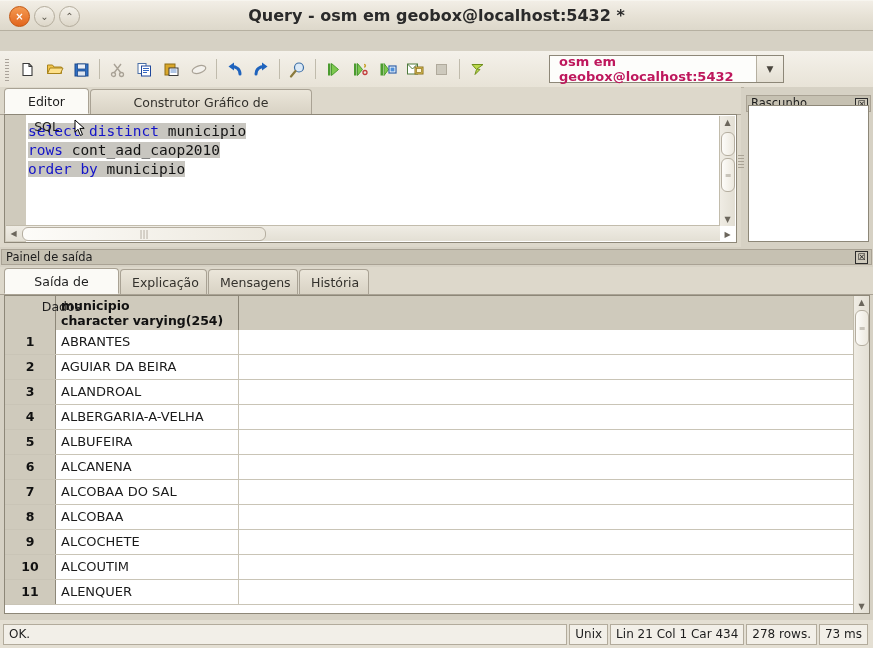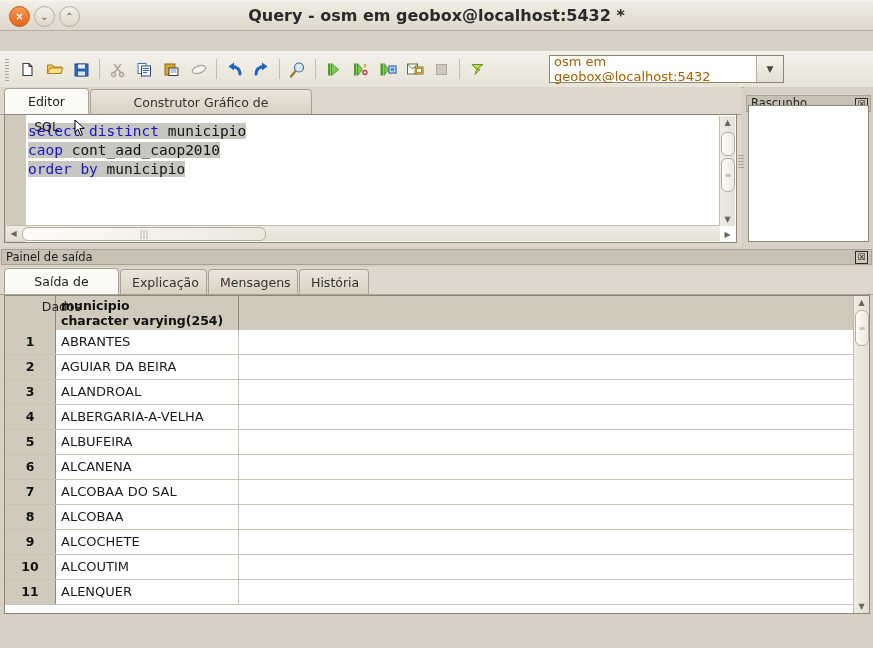--- a/index.html
+++ b/index.html
@@ -266,35 +266,35 @@
 
     <div class="tbtn">
       <svg width="18" height="17" viewBox="0 0 18 17">
           <path d="M3 3.5h11l-6 4.5 3 .5-5 5 1.5-5z" fill="#bcd94d" stroke="#6f8f1c" stroke-width="1"></path>
         </svg>
     </div>
 
     <div style="flex:1"></div>
     <div style="position:absolute;left:549px;top:4px;width:235px;height:28px;
          border:1px solid #8d8778;background:#fdfdfb;box-sizing:border-box;display:flex;align-items:center;">
-      <span style="flex:1;padding-left:4px;font-size:13px;color:#a16207;">osm em geobox@localhost:5432</span>
+      <span style="flex:1;padding-left:9px;font-size:13px;color:#be185d;font-weight:bold;">osm em geobox@localhost:5432</span>
       <span style="width:26px;height:26px;display:flex;align-items:center;justify-content:center;
             border-left:1px solid #b5afa0;background:linear-gradient(to bottom,#f5f2ea,#e4dfd3);font-size:9px;color:#4a463e;">▼</span>
     </div>
   </div>
 
   <div class="editorwrap">
     <div class="tabstrip">
       <div class="tab active" style="left:4px;width:85px;text-align:center;">Editor SQL</div>
       <div class="tab" style="left:90px;width:222px;text-align:center;">Construtor Gráfico de Consultas</div>
     </div>
 
     <div class="sqlbox">
       <div class="gutter"></div>
-      <div class="sqltext" id="sqltext"><div><span class="sel"><span class="kw">select distinct </span><span class="idt">municipio</span></span></div><div><span class="sel"><span class="kw">caop </span><span class="idt">cont_aad_caop2010</span></span></div><div><span class="sel"><span class="kw">order by </span><span class="idt">municipio</span></span></div></div>
+      <div class="sqltext" id="sqltext"><div><span class="sel"><span class="kw">select distinct </span><span class="idt">municipio</span></span></div><div><span class="sel"><span class="kw">rows </span><span class="idt">cont_aad_caop2010</span></span></div><div><span class="sel"><span class="kw">order by </span><span class="idt">municipio</span></span></div></div>
 
       <div class="vsb">
         <div class="sbarrow" style="top:0;">▲</div>
         <div class="sbarrow" style="bottom:0;">▼</div>
         <div class="sbthumb" style="left:1px;top:16px;width:12px;height:22px;border-radius:6px;"></div>
         <div class="sbthumb" style="left:1px;top:42px;width:12px;height:32px;border-radius:6px;">
           <span class="thumbgrip">≡</span>
         </div>
       </div>
 
@@ -401,18 +401,25 @@
       <div style="position:absolute;right:0;top:0;bottom:0;width:15px;background:linear-gradient(to right,#efece4,#e3dfd4);border-left:1px solid #c2bcac;">
         <div class="sbarrow" style="top:0;">▲</div>
         <div class="sbarrow" style="bottom:0;">▼</div>
         <div class="sbthumb" style="left:1px;top:14px;width:12px;height:34px;border-radius:6px;">
           <span class="thumbgrip">≡</span>
         </div>
       </div>
     </div>
   </div>
 
+  <div class="statusbar">
+    <div class="sfield grow">OK.</div>
+    <div class="sfield">Unix</div>
+    <div class="sfield">Lin 21 Col 1 Car 434</div>
+    <div class="sfield">278 rows.</div>
+    <div class="sfield">73 ms</div>
+  </div>
 
   <svg class="cursor" viewBox="0 0 12 18">
     <path d="M1 1l9.2 8.4H5.9l2.6 6.2-2 .9-2.6-6.2L1 13.2z" fill="#fff" stroke="#000" stroke-width="1"></path>
   </svg>
 
 </div>
 
 </body></html>

